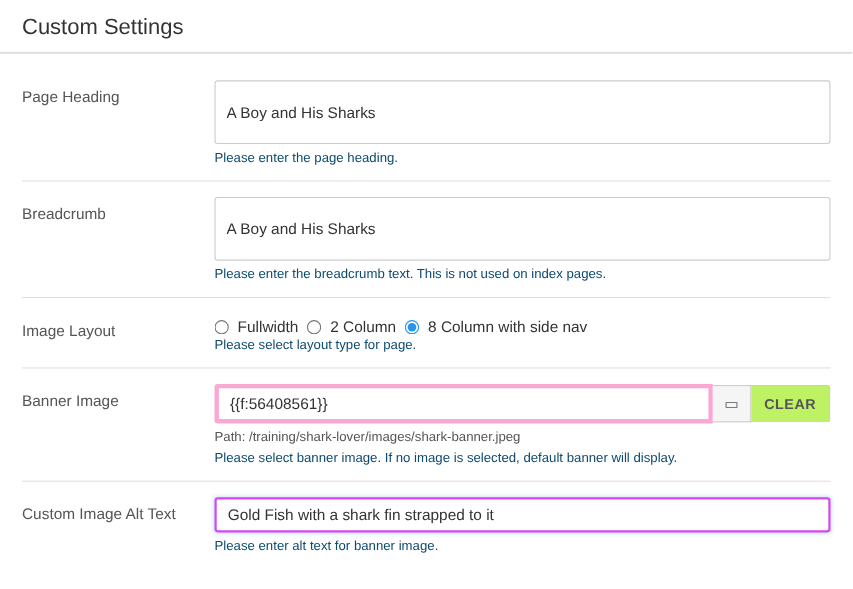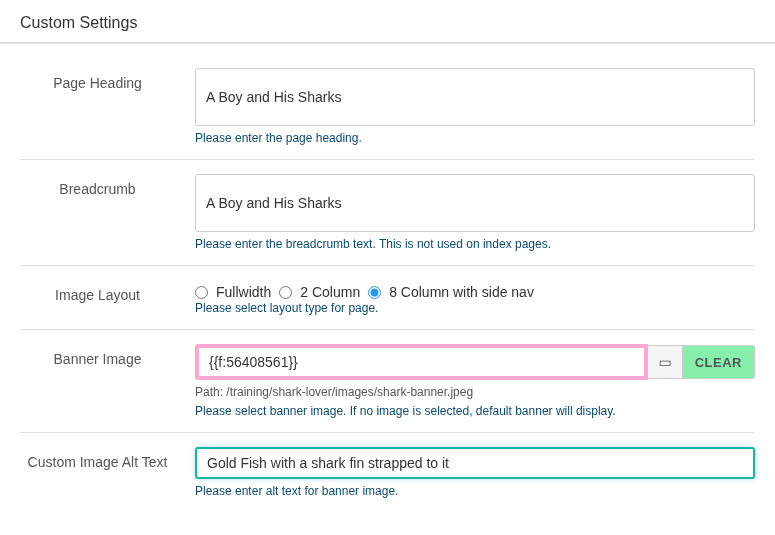--- a/index.html
+++ b/index.html
@@ -9,37 +9,37 @@
       background: #fff;
       color: #333;
       width: 775px;
       min-height: 535px;
     }
     .page-header {
       padding: 14px 20px 10px 20px;
       border-bottom: 1px solid #ddd;
     }
     .page-title {
-      font-size: 16px;
+      font-size: 20px;
       font-weight: normal;
       color: #333;
     }
     .form-container {
       padding: 10px 20px;
     }
     .form-row {
       display: flex;
       align-items: flex-start;
       padding: 14px 0;
       border-bottom: none;
     }
     .form-label {
       width: 175px;
       min-width: 175px;
-      text-align: center;
+      text-align: left;
       padding-right: 20px;
       padding-top: 7px;
       color: #555;
       font-size: 14px;
     }
     .form-content {
       flex: 1;
     }
     .form-input {
       width: 100%;
@@ -97,39 +97,39 @@
       font-size: 14px;
       color: #555;
       display: flex;
       align-items: center;
       justify-content: center;
       height: 34px;
     }
     .banner-clear-btn {
       border: 1px solid #ccc;
       border-left: none;
-      background: #86efac;
+      background: #bef264;
       padding: 6px 12px;
       cursor: pointer;
       font-size: 13px;
       color: #555;
       border-radius: 0 3px 3px 0;
       height: 34px;
       font-weight: bold;
       letter-spacing: 0.5px;
     }
     .banner-path {
       font-size: 12px;
       color: #555;
       margin-top: 5px;
     }
     .alt-text-input {
       width: 100%;
       padding: 6px 10px;
-      border: 2px solid #14b8a6;
+      border: 2px solid #d946ef;
       border-radius: 3px;
       font-size: 14px;
       color: #333;
       outline: none;
       box-shadow: 0 0 4px rgba(102,175,233,0.5);
     }
     .separator {
       border: none;
       border-top: 1px solid #e0e0e0;
       margin: 0 0 0 0;

